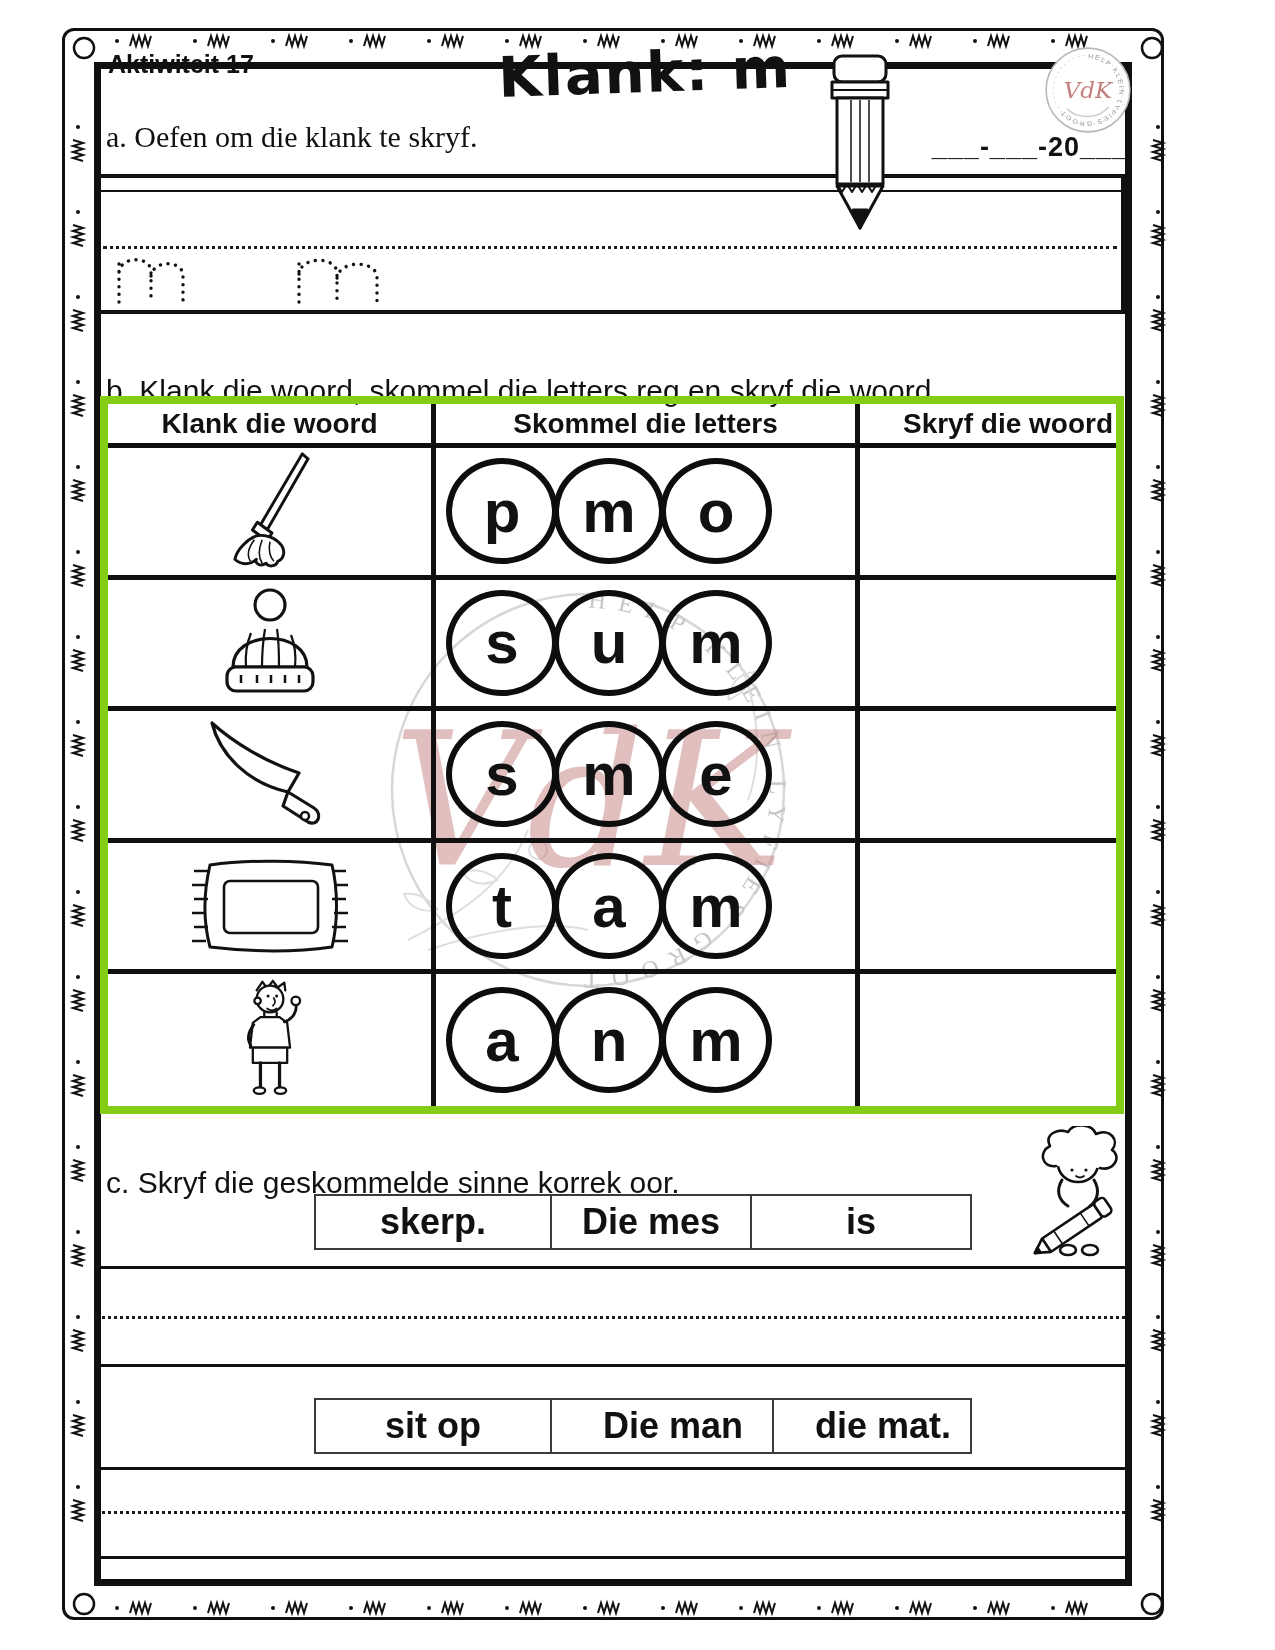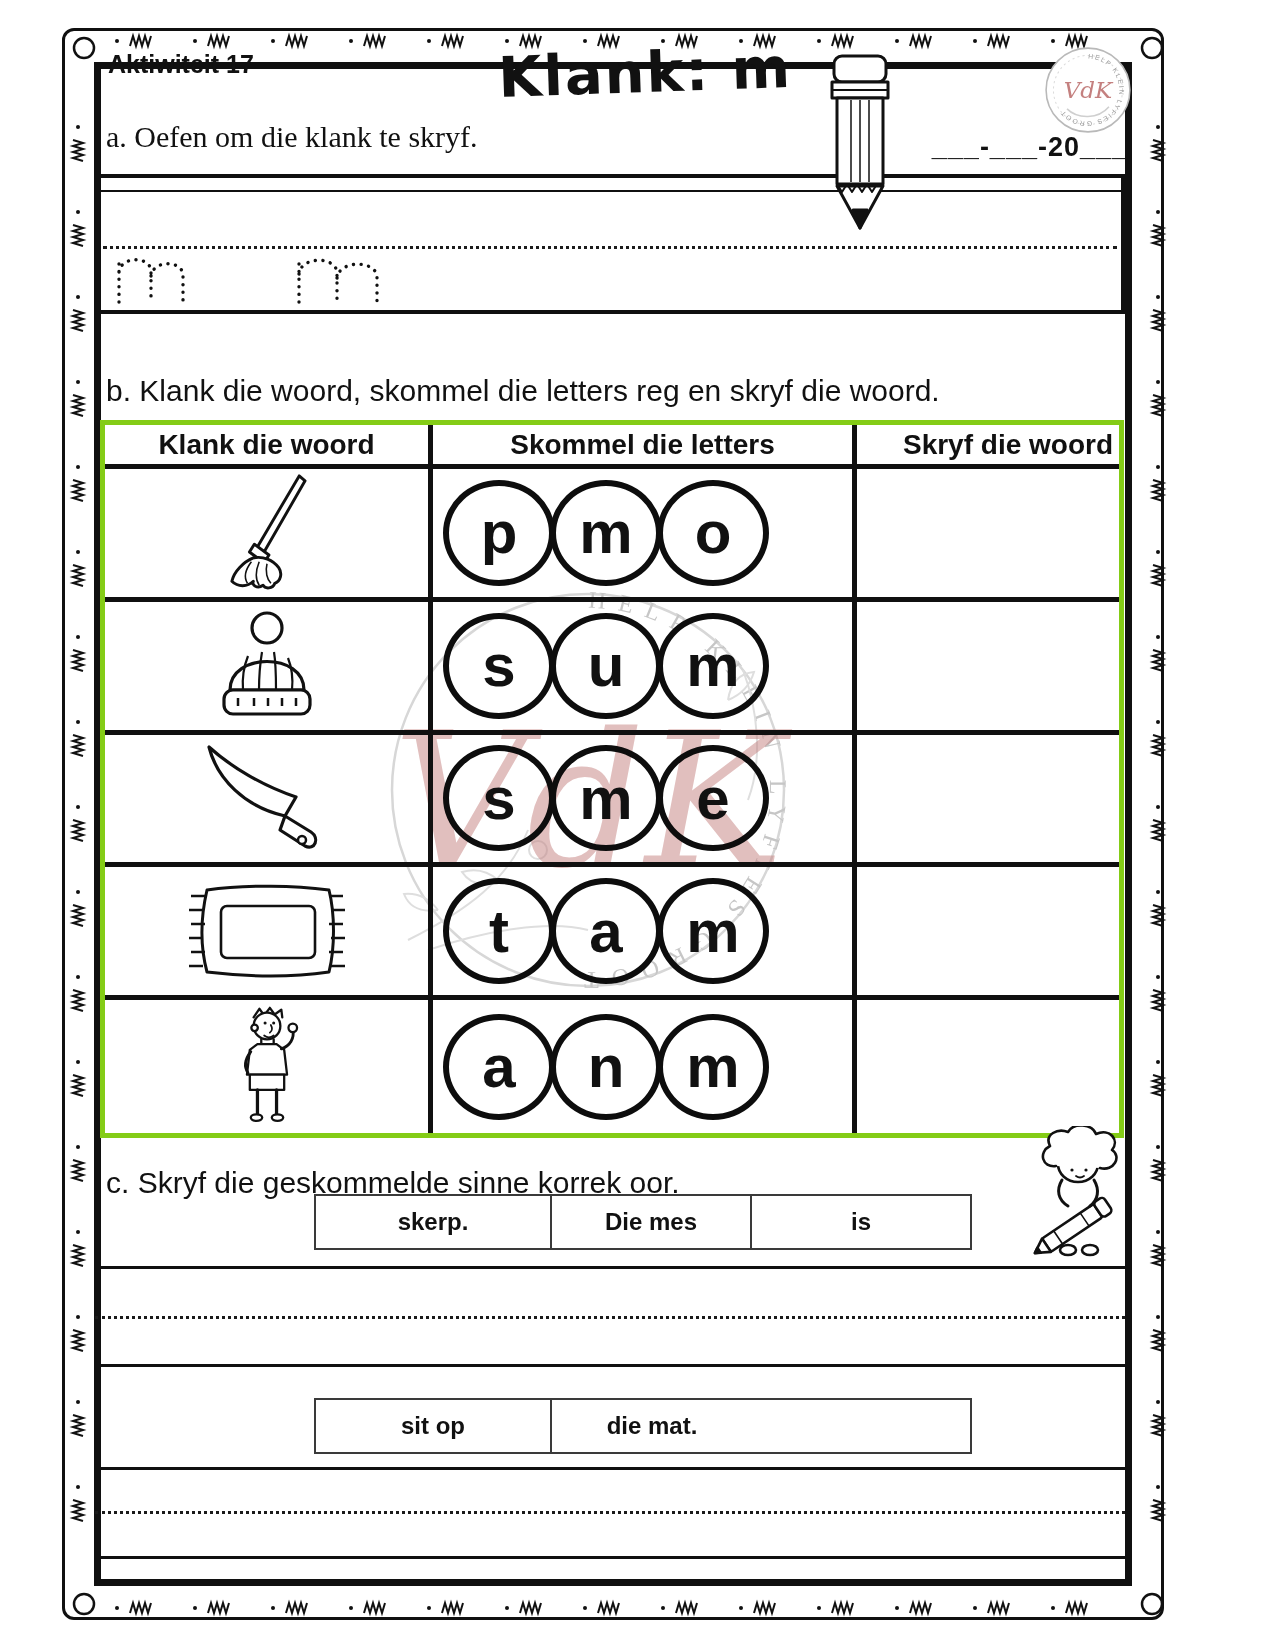--- a/index.html
+++ b/index.html
@@ -28,41 +28,41 @@
   .sec-b{ left:106px; top:340px;margin-top:34px; }
   .sec-c{ left:106px; top:1134px;margin-top:32px; }
 
   
   .practice-box{ left:95px; top:174px; width:1030px; height:140px;
     border:4px solid #101010; background:transparent; }
   .pb-topline{ position:absolute; left:0; right:0; top:12px; border-top:2px solid #101010; }
   .pb-dotline{ position:absolute; left:4px; right:4px; top:68px; border-top:3px dotted #1c1c1c; }
 
   
-  .wtable{ left:100px; top:420px; width:1024px; height:718px;
-    border:5px solid #84cc16; display:grid;
+  .wtable{ left:100px; top:396px; width:1024px; height:718px;
+    border:8px solid #84cc16; display:grid;
     grid-template-columns:328px 424px 1fr;
     grid-template-rows:44px repeat(5, 1fr); background:transparent; }
   .tcell{ border-right:5px solid #101010; border-bottom:5px solid #101010;
     display:flex; align-items:center; justify-content:center; }
   .tcell.no-r{ border-right:none;padding-left:40px; }
   .tcell.no-b{ border-bottom:none; }
   .thead{ font-size:28px; font-weight:700; }
   .letters{ justify-content:flex-start; padding-left:10px; }
   .circle{ width:112px; height:106px; border:6px solid #0d0d0d; border-radius:50%;
     display:flex; align-items:center; justify-content:center;
     font-size:60px; font-weight:600; margin-right:-5px; background:transparent; }
 
   
   .strip{ width:658px; height:56px; left:314px; display:grid;
     grid-template-columns:236px 200px 1fr; border:2px solid #3a3a3a; background:#fff; }
   .strip-cell{ border-right:2px solid #3a3a3a; display:flex; align-items:center;
-    justify-content:center; font-size:24px; font-weight:600; }
+    justify-content:center; font-size:36px; font-weight:600; }
   .strip-cell:last-child{ border-right:none; }
-  .strip1{ top:1194px; } .strip2{ top:1398px; }
+  .strip1{ top:1194px; } .strip2{ top:1398px;gap:22px; }
 
   
   .line{ left:95px; width:1030px; height:0; }
   .line-solid{ border-top:3px solid #101010; }
   .line-dot{ border-top:3px dotted #1a1a1a; }
 
   .stamp{ left:1044px; top:46px; width:88px; height:88px; z-index:5; }
 </style>
 </head>
 <body>
@@ -351,20 +351,21 @@
   </div>
 
   <div>
     <div class="abs line line-solid" style="top:1266px"></div>
     <div class="abs line line-dot" style="top:1316px"></div>
     <div class="abs line line-solid" style="top:1364px"></div>
   </div>
 
   <div class="abs strip strip2">
     <div class="strip-cell">sit op</div>
+    <div class="strip-cell">Die man</div>
     <div class="strip-cell">die mat.</div>
   </div>
 
   <div>
     <div class="abs line line-solid" style="top:1467px"></div>
     <div class="abs line line-dot" style="top:1511px"></div>
     <div class="abs line line-solid" style="top:1556px"></div>
   </div>
 
 </div>

